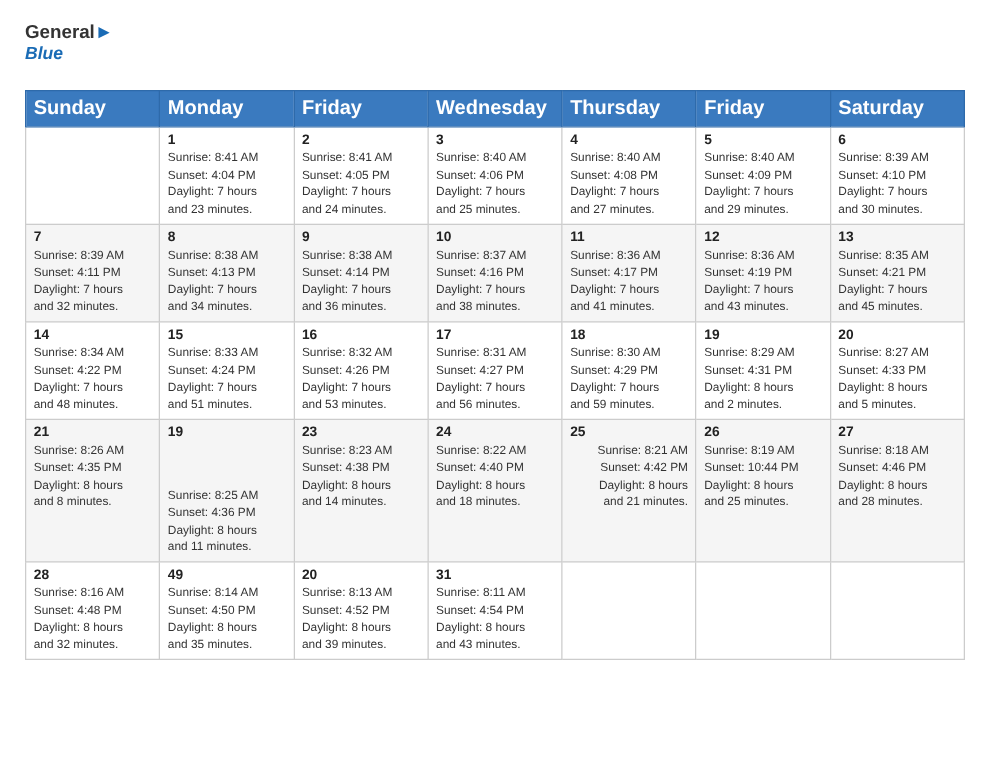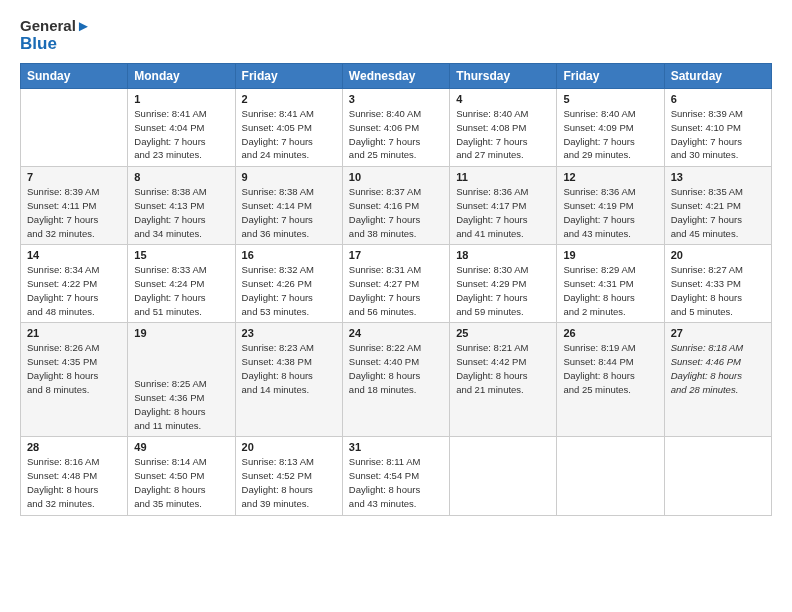--- a/index.html
+++ b/index.html
@@ -13,21 +13,21 @@
     .page {
       width: 792px;
       min-height: 612px;
       padding: 18px 20px 10px 20px;
       background: #fff;
     }
     .header {
       display: flex;
       justify-content: space-between;
       align-items: flex-start;
-      margin-bottom: 10px;
+      margin-bottom: 22px;
     }
     .logo {
       display: flex;
       align-items: center;
       gap: 4px;
     }
     .title-block {
       text-align: right;
     }
     .cal-title {
@@ -42,21 +42,21 @@
       margin-top: 2px;
     }
     table {
       width: 100%;
       border-collapse: collapse;
       table-layout: fixed;
     }
     thead tr th {
       background: #3a7abf;
       color: #fff;
-      font-size: 12px;
+      font-size: 16px;
       font-weight: bold;
       padding: 5px 6px;
       text-align: left;
       border: 1px solid #2e6aaa;
     }
     tbody tr td {
       border: 1px solid #ccc;
       vertical-align: top;
       padding: 4px 6px;
       font-size: 10px;
@@ -83,21 +83,21 @@
     }
   </style>
 </head>
 <body>
 
 <div class="page">
   <div class="header">
     <div class="logo">
   <div style="display:flex;flex-direction:column;align-items:flex-start;line-height:1.1;">
     <span style="font-size:15px;font-weight:bold;color:#333;">General<span style="color:#1a6bb5;">►</span></span>
-    <span style="font-size:17px;font-weight:bold;color:#1a6bb5;">Blue</span>
+    <span style="font-size:14px;font-weight:bold;color:#1a6bb5;font-style:italic;">Blue</span>
   </div>
 </div>
     <div class="title-block">
       <div class="cal-title"></div>
       <div class="cal-subtitle"></div>
     </div>
   </div>
 
   <table>
     <thead>
@@ -283,35 +283,35 @@
           </td>
           <td>
             <div class="day-num">24</div>
             <div class="day-info" style="white-space: pre-line;">Sunrise: 8:22 AM
 Sunset: 4:40 PM
 Daylight: 8 hours
 and 18 minutes.</div>
           </td>
           <td>
             <div class="day-num">25</div>
-            <div class="day-info" style="white-space: pre-line;">Sunrise: 8:21 AM
+            <div class="day-info" style="white-space: pre-line; text-align: right;">Sunrise: 8:21 AM
 Sunset: 4:42 PM
 Daylight: 8 hours
 and 21 minutes.</div>
           </td>
           <td>
             <div class="day-num">26</div>
             <div class="day-info" style="white-space: pre-line;">Sunrise: 8:19 AM
-Sunset: 8:44 PM
+Sunset: 10:44 PM
 Daylight: 8 hours
 and 25 minutes.</div>
           </td>
           <td>
             <div class="day-num">27</div>
-            <div class="day-info" style="white-space: pre-line; font-style: italic;">Sunrise: 8:18 AM
+            <div class="day-info" style="white-space: pre-line;">Sunrise: 8:18 AM
 Sunset: 4:46 PM
 Daylight: 8 hours
 and 28 minutes.</div>
           </td>
         </tr>
         <tr>
           <td>
             <div class="day-num">28</div>
             <div class="day-info" style="white-space: pre-line;">Sunrise: 8:16 AM
 Sunset: 4:48 PM

